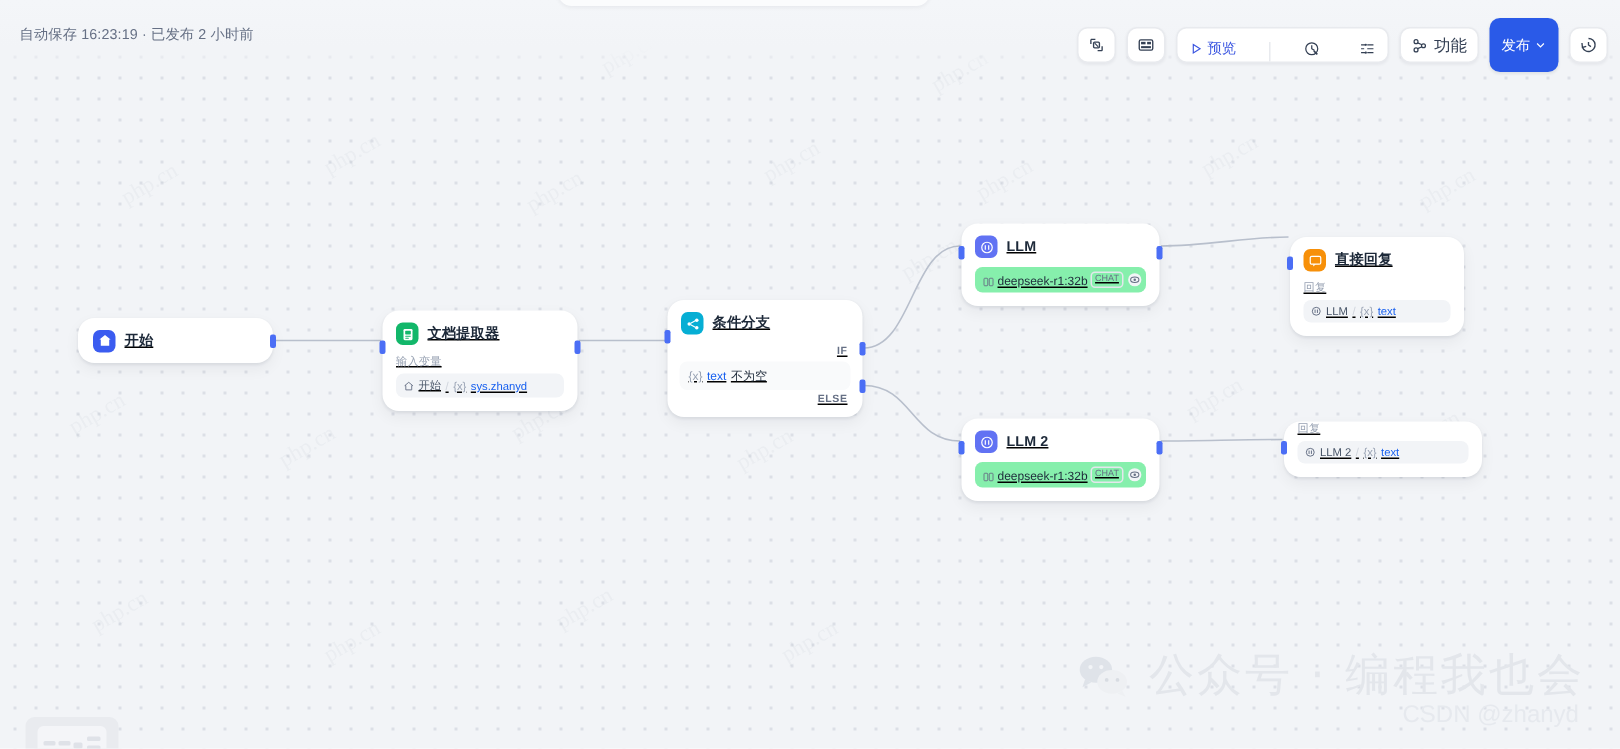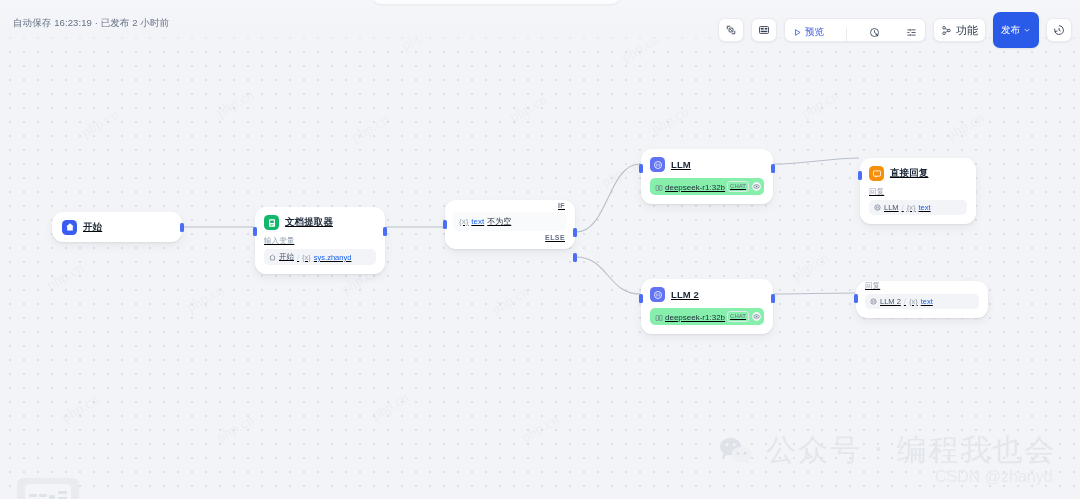--- a/index.html
+++ b/index.html
@@ -402,20 +402,31 @@
           <span class="chip-slash">/</span>
           <span class="chip-brace">{x}</span>
           <span class="chip-var">sys.zhanyd</span>
         </div>
       </div>
       <div class="port left" style="top:20px;"></div>
       <div class="port right" style="top:20px;"></div>
     </div>
 
     <div class="node" id="node-if">
+      <div class="node-head">
+        <div class="node-ico" style="background:#06aed4;">
+          <svg width="10" height="10" viewBox="0 0 16 16">
+              <circle cx="4" cy="8" r="1.9" fill="#ffffff"></circle>
+              <circle cx="12" cy="4" r="1.9" fill="#ffffff"></circle>
+              <circle cx="12" cy="12" r="1.9" fill="#ffffff"></circle>
+              <path d="M5.6 7.2 L10.4 4.6 M5.6 8.8 L10.4 11.4" stroke="#ffffff" stroke-width="1.1"></path>
+            </svg>
+        </div>
+        <div class="node-title">条件分支</div>
+      </div>
       <div class="branch-row">IF</div>
       <div class="cond-row">
         <span class="chip-brace">{x}</span>
         <span class="cond-var">text</span>
         <span>不为空</span>
       </div>
       <div class="branch-row" style="padding-bottom:8px;padding-top:3px;">ELSE</div>
       <div class="port left" style="top:20px;"></div>
       <div class="port right" style="top:28px;"></div>
       <div class="port right" style="top:53px;"></div>

